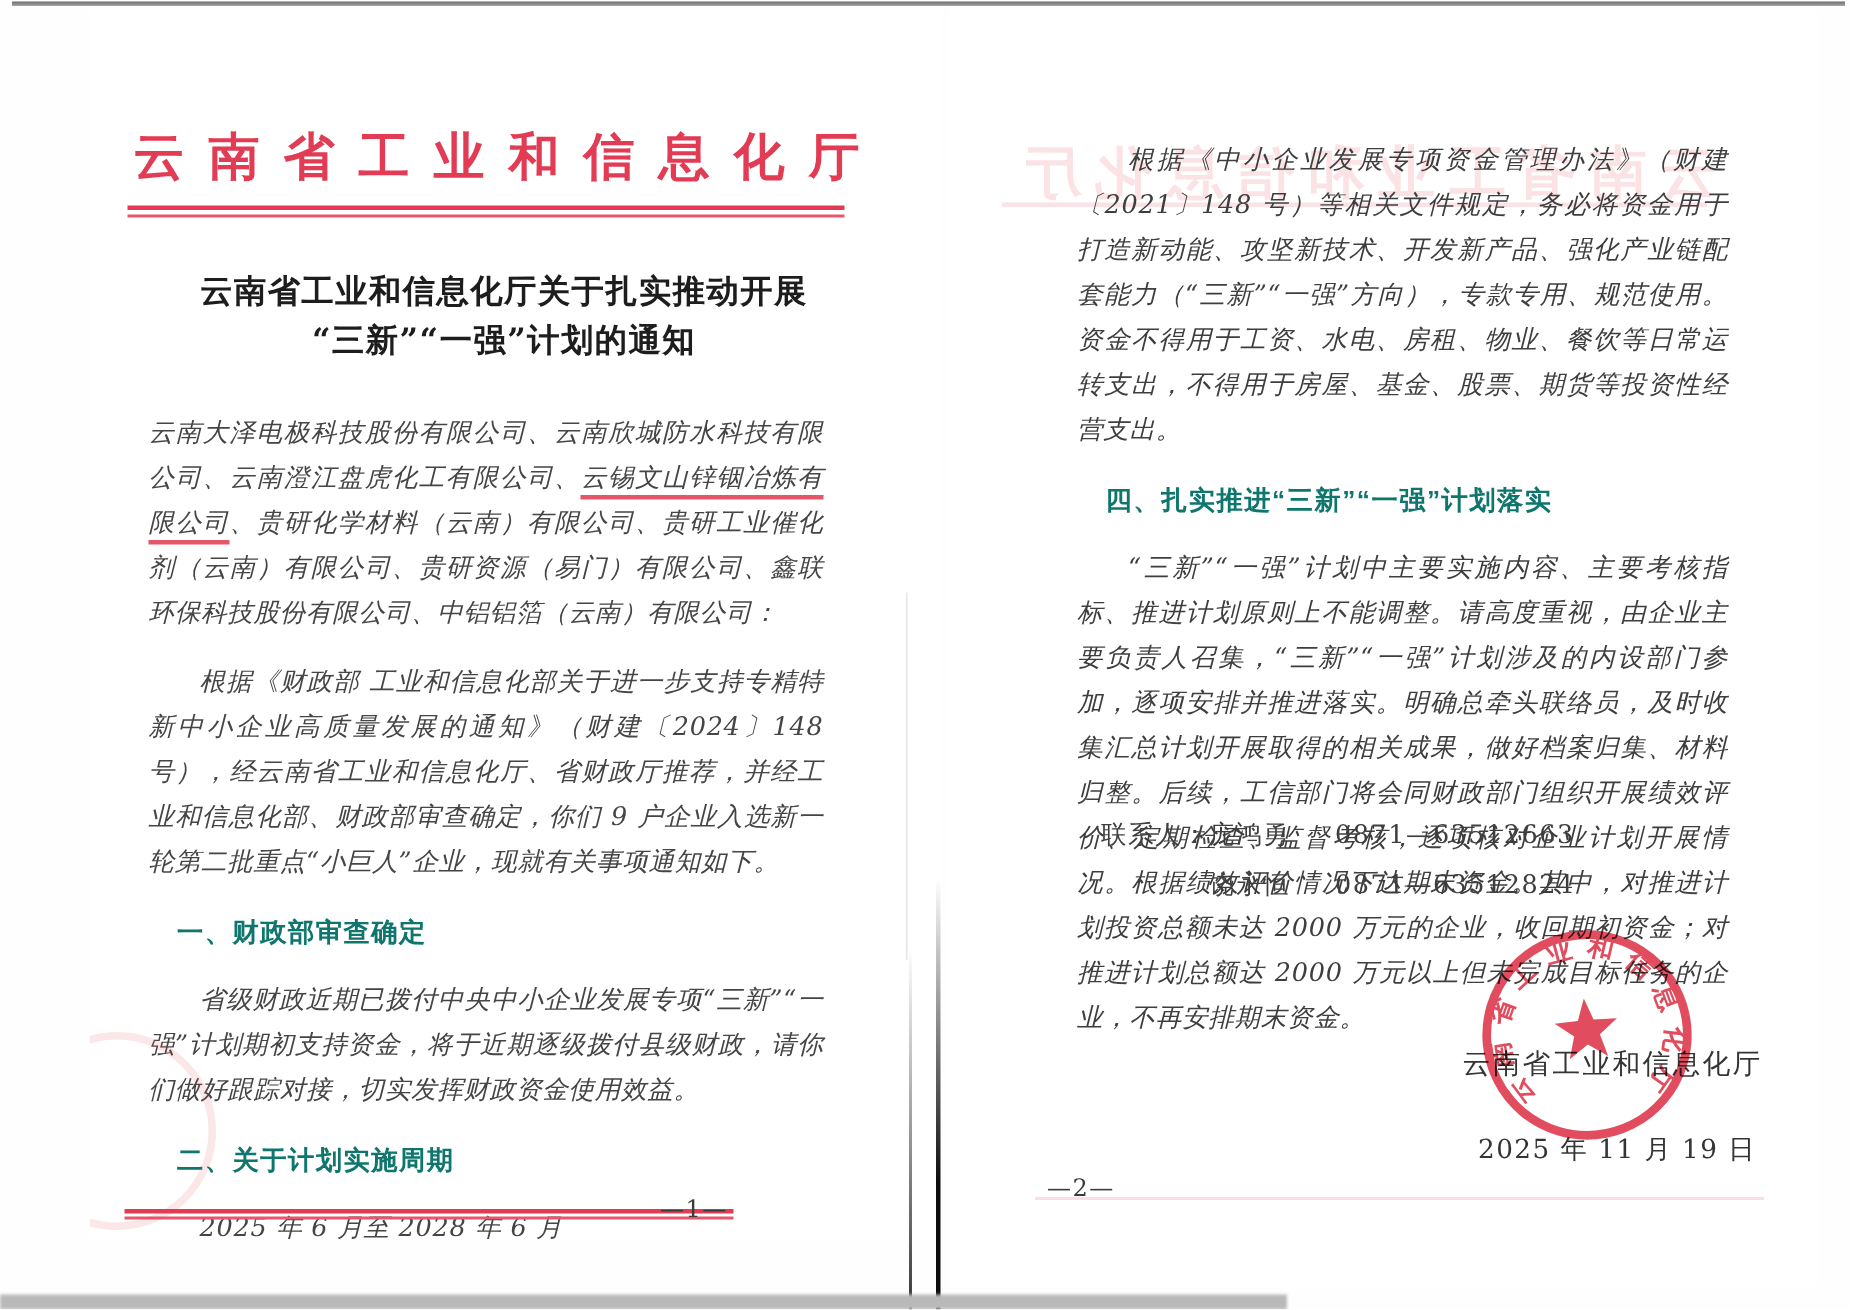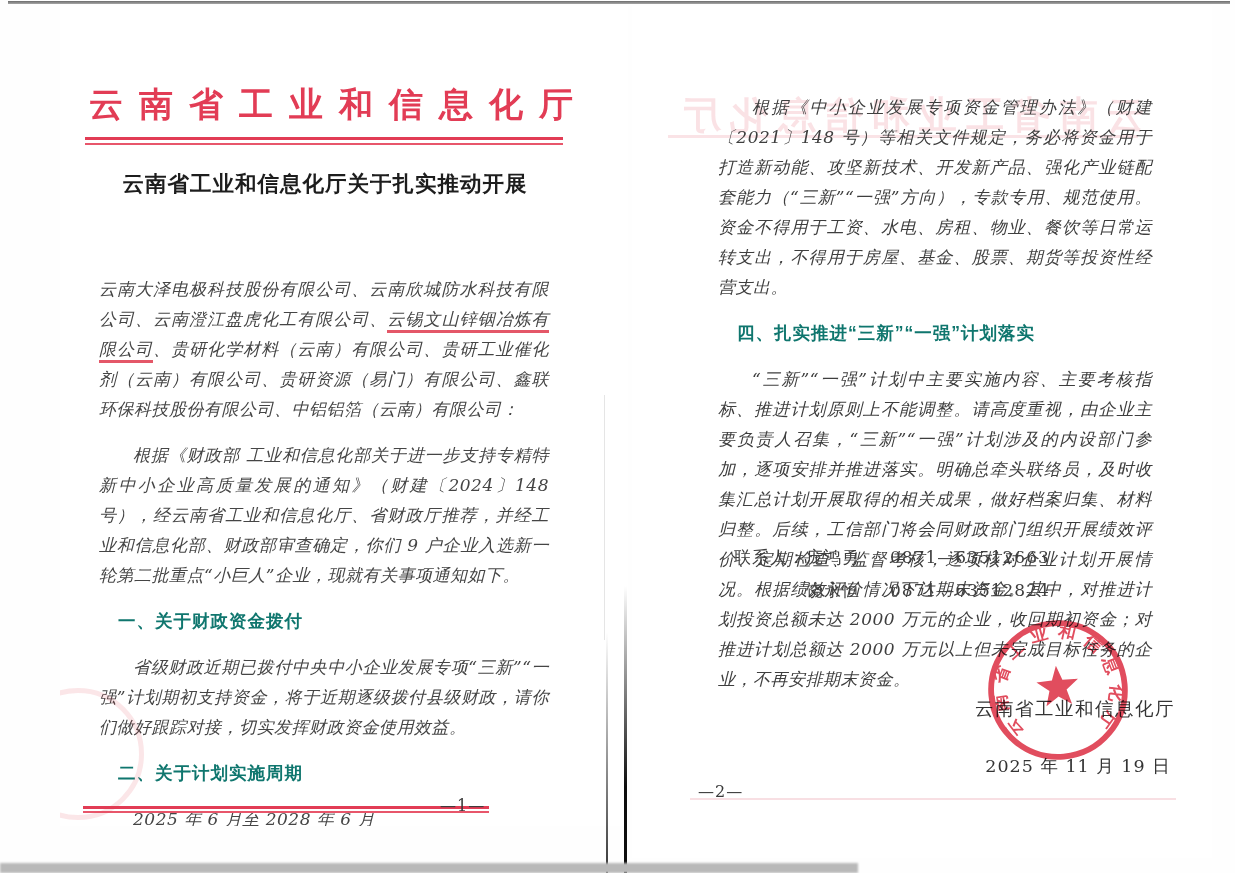--- a/index.html
+++ b/index.html
@@ -16,21 +16,21 @@
 
   .page{position:absolute;top:6px;background:#fff;overflow:hidden;}
   .page1{left:60px;width:568px;height:820px;}
   .page2{left:632px;width:580px;height:852px;}
 
   
   .letterhead{position:absolute;left:12px;top:76px;width:534px;text-align:center;
           font-size:34px;font-weight:bold;letter-spacing:16px;color:#e23c55;white-space:nowrap;}
   .lh-rule-top{position:absolute;left:25px;top:131px;width:478px;height:3px;background:#e23c55;}
   .lh-rule-bot{position:absolute;left:25px;top:137px;width:478px;height:2px;background:#e8566b;}
-  .doc-title{position:absolute;left:24px;top:160px;width:480px;margin:1px;text-align:center;
+  .doc-title{position:absolute;left:24px;top:160px;width:480px;margin:12px;text-align:center;
           font-size:21.5px;font-weight:bold;line-height:33px;color:#1d1d1d;letter-spacing:1px;}
   .body1{position:absolute;left:23px;top:252px;width:482px;font-size:17px;line-height:30px;
           color:#454545;text-align:justify;letter-spacing:.5px;}
   .body1 p,.body2 p{margin:16px;font-style:italic;}
   .indent{text-indent:2em;}
   .sec-h{margin:3px 0 1px 0;font-family:"Liberation Sans","DejaVu Sans",sans-serif;
           font-weight:bold;font-size:17.5px;line-height:30px;color:#0f766e;letter-spacing:1px;text-indent:2em;}
   .underline-red{border-bottom:3px solid rgba(223,58,78,.85);padding-bottom:1px;}
   .p1-rule-a{position:absolute;left:23px;top:800px;width:406px;height:2.5px;background:#e23c55;}
   .p1-rule-b{position:absolute;left:23px;top:805px;width:406px;height:2px;background:#e8566b;}
@@ -60,26 +60,26 @@
 <body>
 
 <div class="canvas">
   <div class="top-scan-line"></div>
 
   <div class="page page1">
     <div class="letterhead">云南省工业和信息化厅</div>
     <div class="lh-rule-top"></div>
     <div class="lh-rule-bot"></div>
 
-    <h1 class="doc-title"><span>云南省工业和信息化厅关于扎实推动开展</span><br></h1>
+    <h1 class="doc-title"><span>云南省工业和信息化厅关于扎实推动开展</span><br><span>“三新”“一强”计划的通知</span></h1>
 
     <div class="body1">
       <p><span>云南大泽电极科技股份有限公司、云南欣城防水科技有限公司、云南澄江盘虎化工有限公司、</span><span class="underline-red">云锡文山锌铟冶炼有限公司</span><span>、贵研化学材料（云南）有限公司、贵研工业催化剂（云南）有限公司、贵研资源（易门）有限公司、鑫联环保科技股份有限公司、中铝铝箔（云南）有限公司：</span></p>
       <p class="indent">根据《财政部 工业和信息化部关于进一步支持专精特新中小企业高质量发展的通知》（财建〔2024〕148 号），经云南省工业和信息化厅、省财政厅推荐，并经工业和信息化部、财政部审查确定，你们 9 户企业入选新一轮第二批重点“小巨人”企业，现就有关事项通知如下。</p>
-      <h3 class="sec-h">一、关于财政资金拨付</h3>
+      <h3 class="sec-h">一、财政部审查确定</h3>
       <p class="indent">省级财政近期已拨付中央中小企业发展专项“三新”“一强”计划期初支持资金，将于近期逐级拨付县级财政，请你们做好跟踪对接，切实发挥财政资金使用效益。</p>
       <h3 class="sec-h">二、关于计划实施周期</h3>
       <p class="indent">2025 年 6 月至 2028 年 6 月</p>
       <h3 class="sec-h">三、不再安排期末资金</h3>
     </div>
 
     <div class="p1-rule-a"></div>
     <div class="p1-rule-b"></div>
     <div class="page-num-1">—1—</div>
     <div class="seal-bleed"></div>

